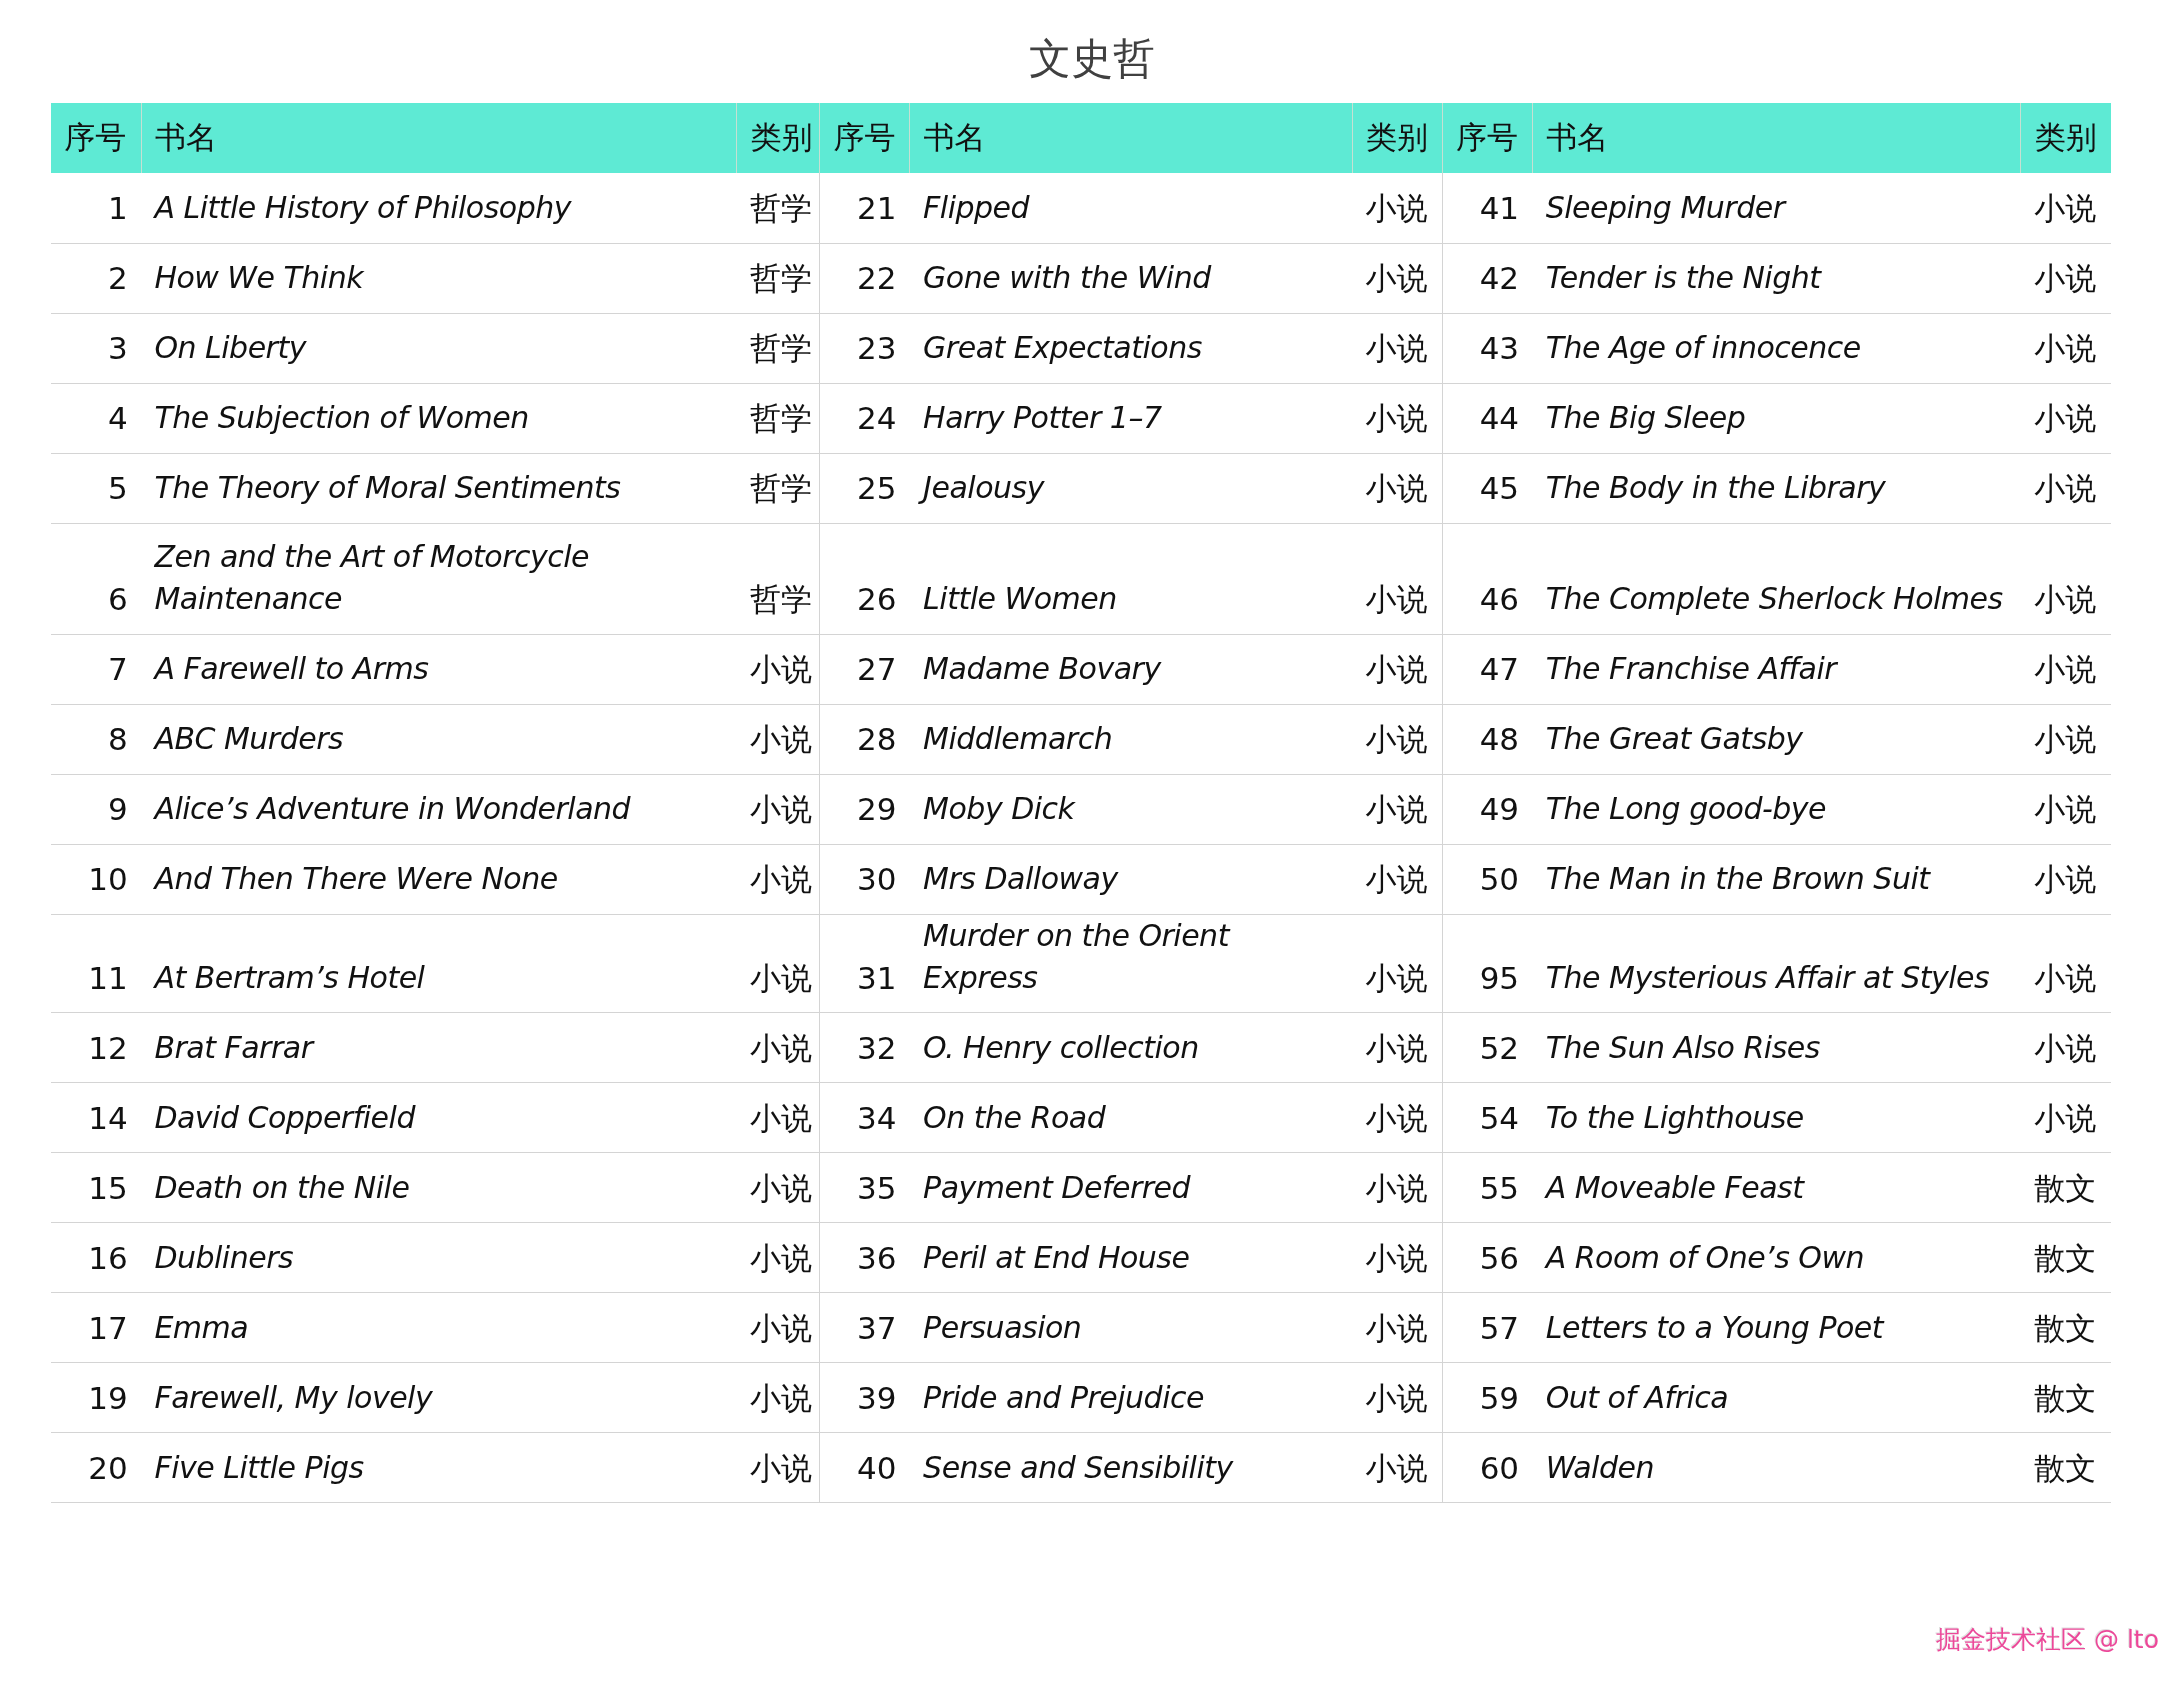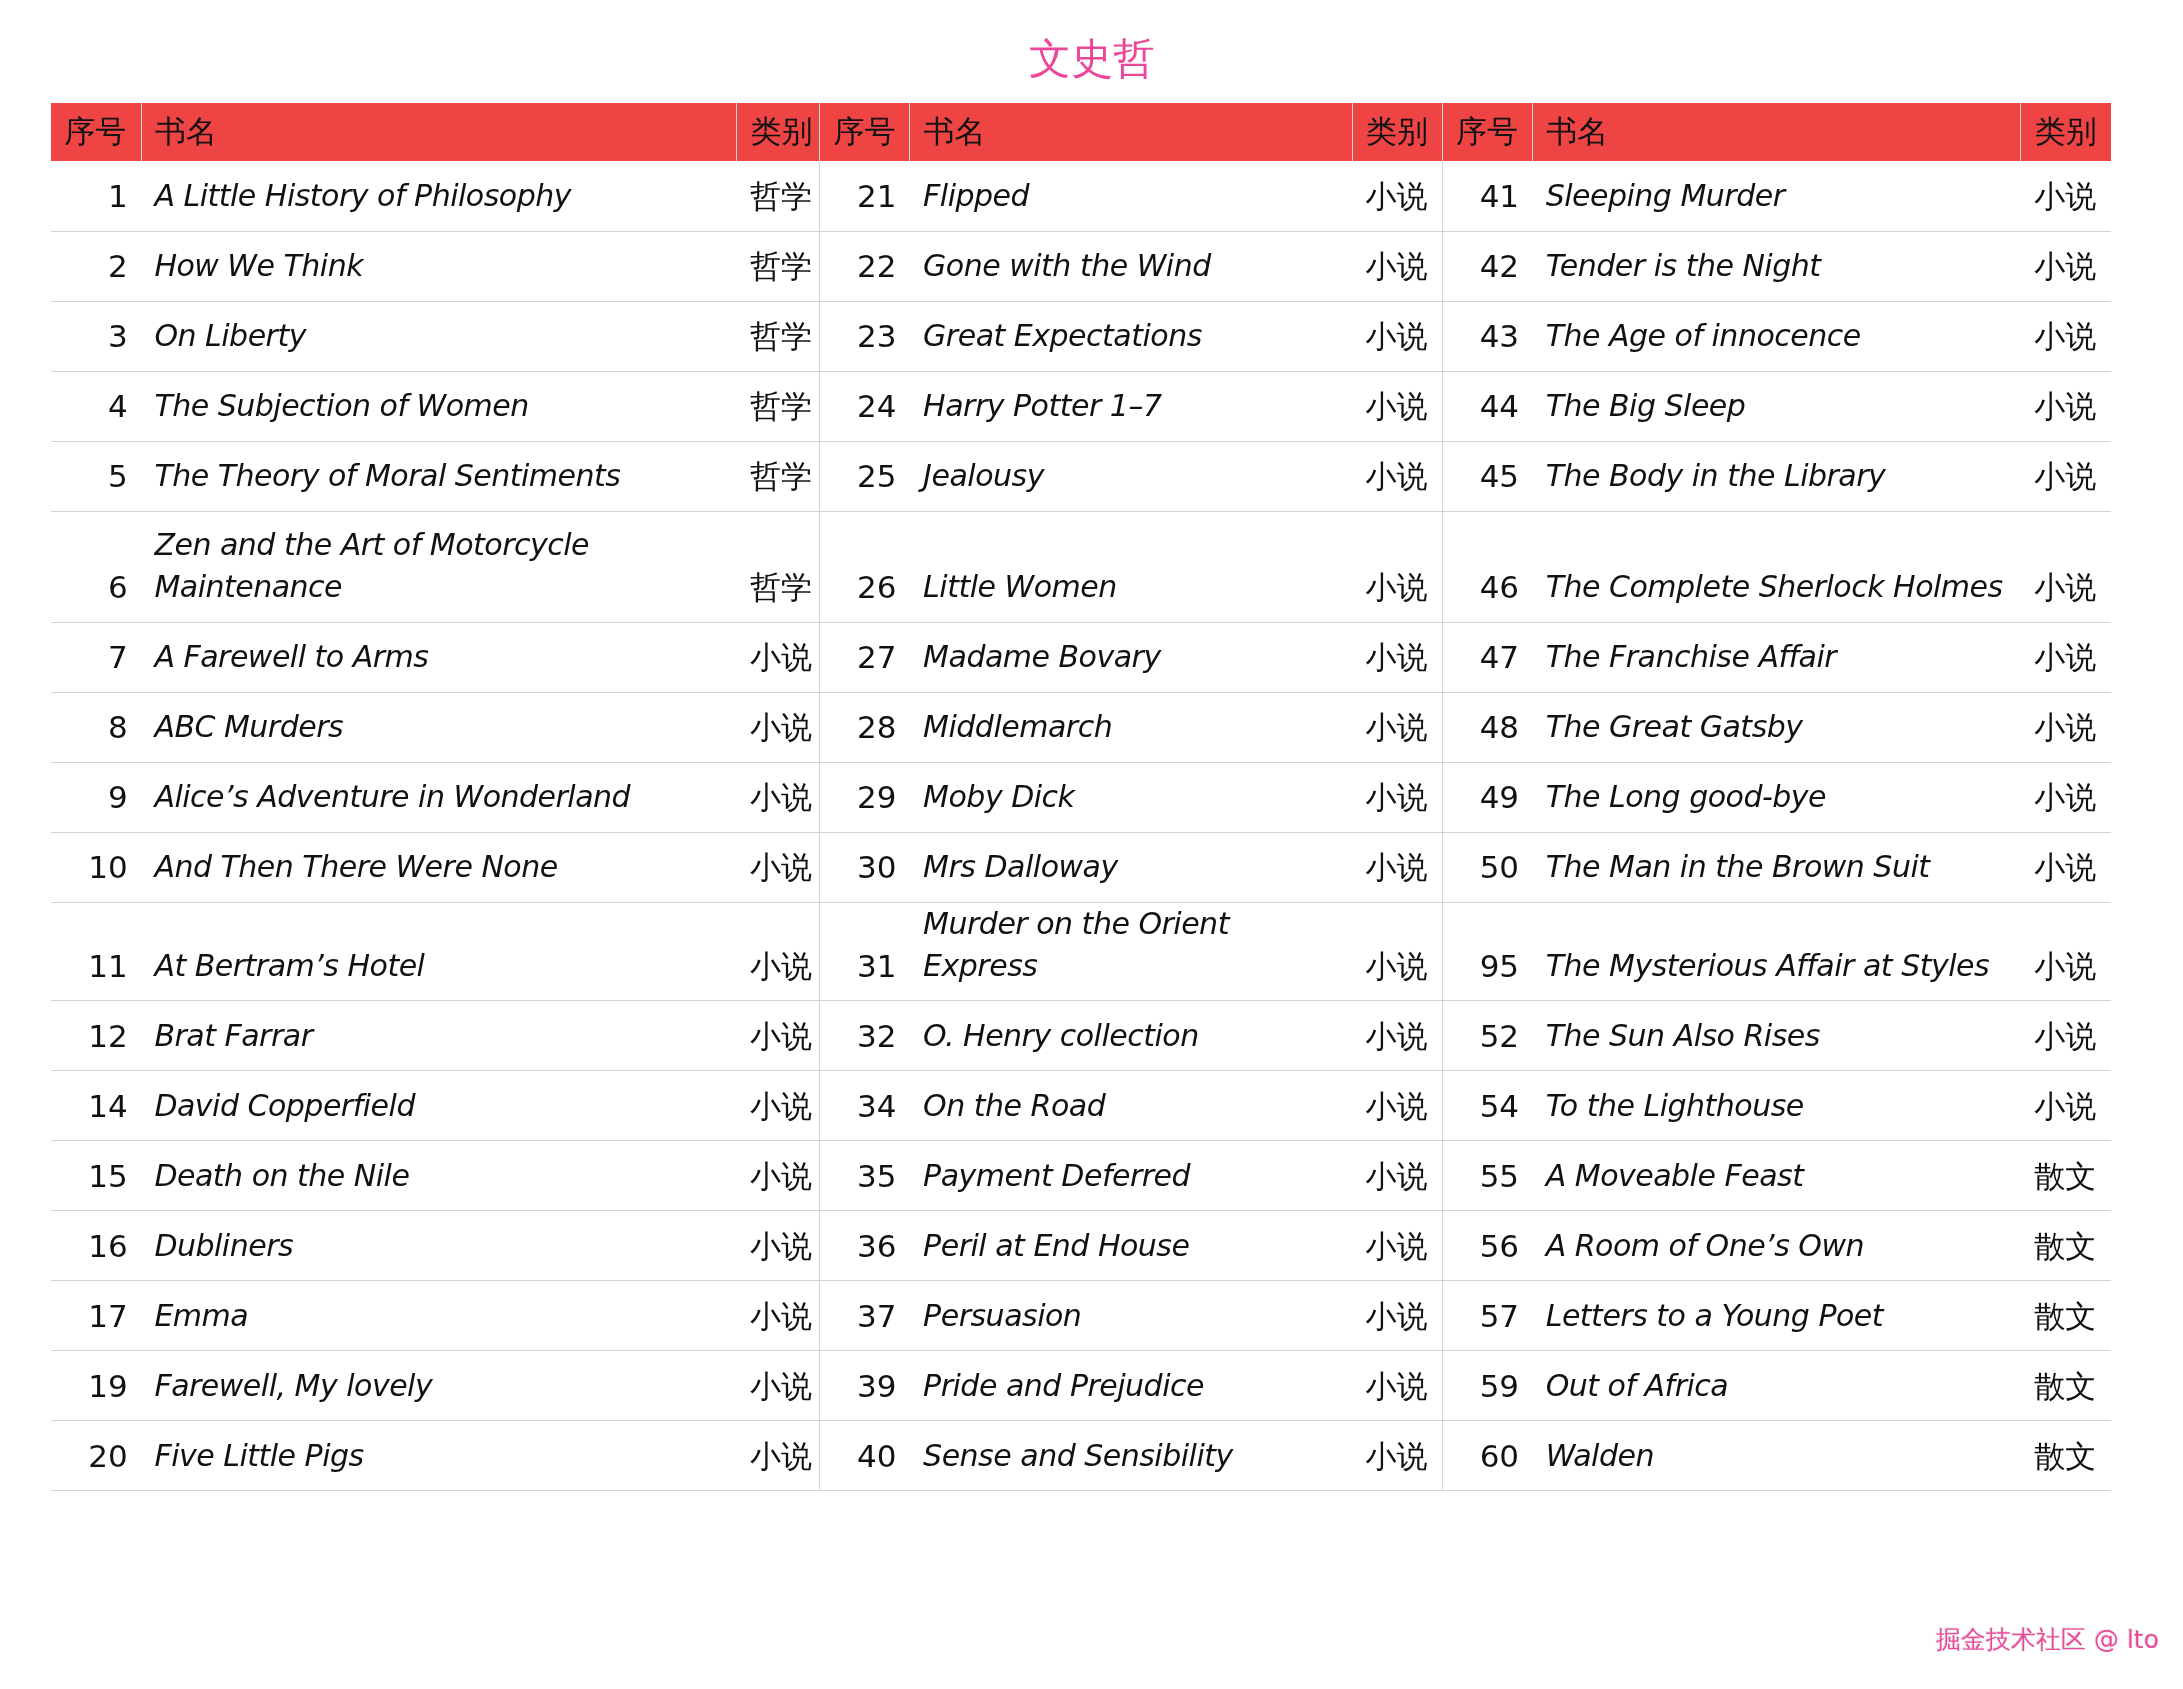--- a/index.html
+++ b/index.html
@@ -3,31 +3,31 @@
 <meta charset="utf-8">
 <style>
   html, body { margin: 0; padding: 0; background: #ffffff; }
   body {
     width: 2184px; height: 1689px; position: relative; overflow: hidden;
     font-family: "DejaVu Sans", "Liberation Sans", sans-serif;
     color: #111111;
   }
   .title {
     position: absolute; left: 0; top: 32px; width: 2184px;
-    text-align: center; font-size: 42px; line-height: 53px; color: #ec4899;
+    text-align: center; font-size: 42px; line-height: 53px; color: #404040;
   }
   .table-wrap {
     position: absolute; left: 51px; top: 103px; width: 2060px;
   }
   table {
     border-collapse: collapse; table-layout: fixed; width: 2060px;
     font-size: 31px;
   }
   thead th {
-    background: #ef4444; height: 58px; font-weight: normal;
+    background: #5eead4; height: 70px; font-weight: normal;
     padding: 0 13.3px; text-align: left; vertical-align: middle;
     border-left: 1px solid #c6e0d2; white-space: nowrap;
   }
   thead th:first-child { border-left: none; }
   thead th.cat { text-align: right; padding-right: 16px; }
   tbody td {
     height: 70px; padding: 0 13.3px; vertical-align: bottom;
     border-bottom: 1.9px solid #d4d4d4; line-height: 42px; padding-bottom: 13.3px;
     box-sizing: border-box;
   }

